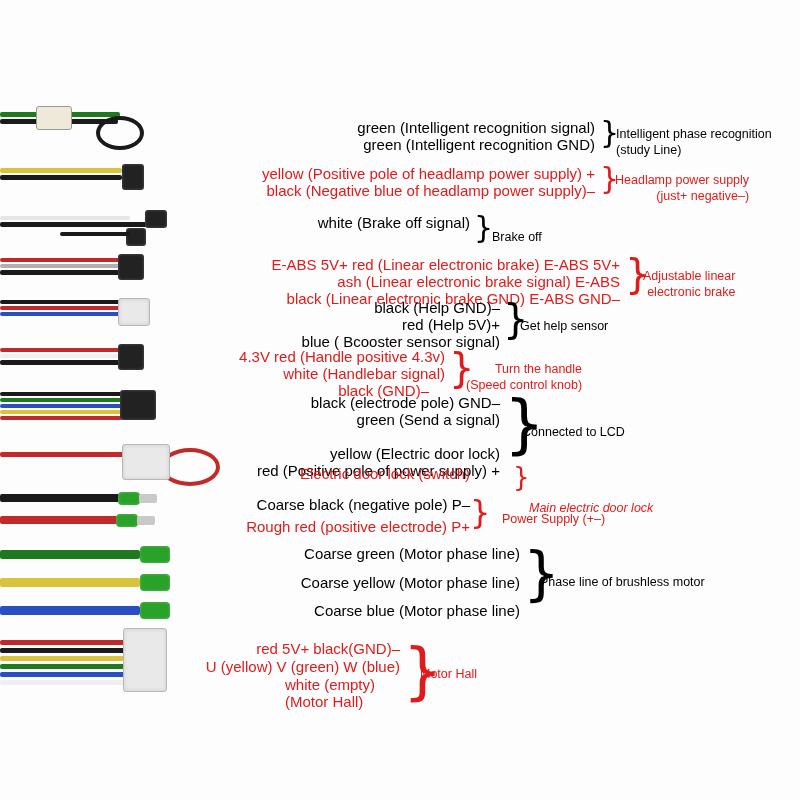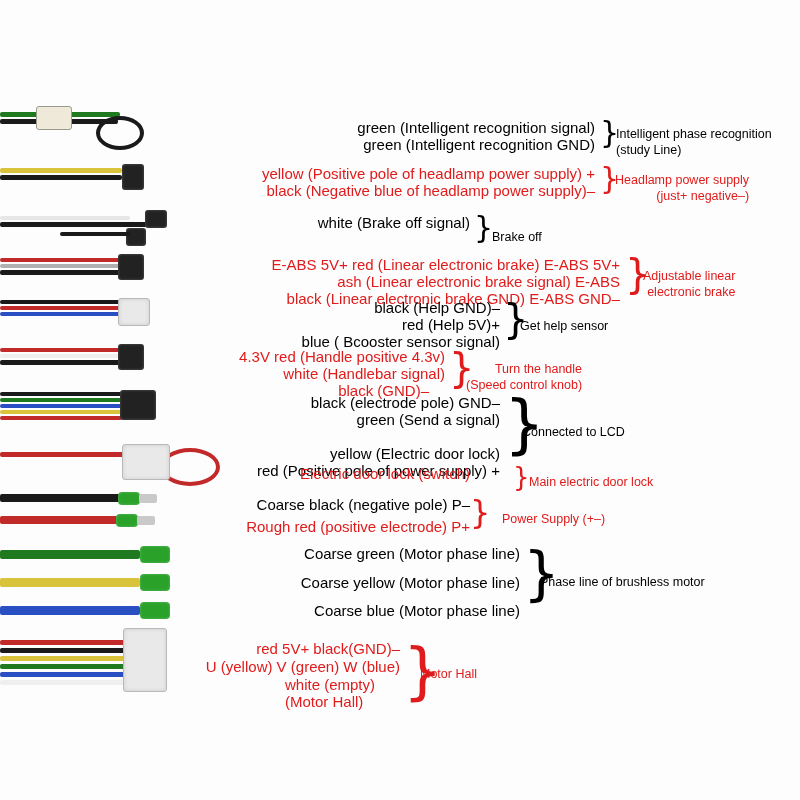--- a/index.html
+++ b/index.html
@@ -256,21 +256,21 @@
   <div class="grp" style="left:522px; top:424px;">
     <div>Connected to LCD</div>
   </div>
 
   <div class="lbl right red" style="left:260px; top:465px; width:250px;text-align:center;">
     <span>Electric door lock (switch)</span>
   </div>
   <div class="brace red" style="left:513px; top:464px; font-size:26px;">
     <span>}</span>
   </div>
-  <div class="grp red" style="left:529px; top:474px;">
+  <div class="grp red" style="left:529px; top:500px;font-style:italic;">
     <div>Main electric door lock</div>
   </div>
 
   <div class="lbl right" style="left:200px; top:496px; width:270px;">
     <span>Coarse black (negative pole) P–</span>
   </div>
   <div class="lbl right red" style="left:200px; top:518px; width:270px;">
     <span>Rough red (positive electrode) P+</span>
   </div>
   <div class="brace red" style="left:470px; top:496px; font-size:32px;">

